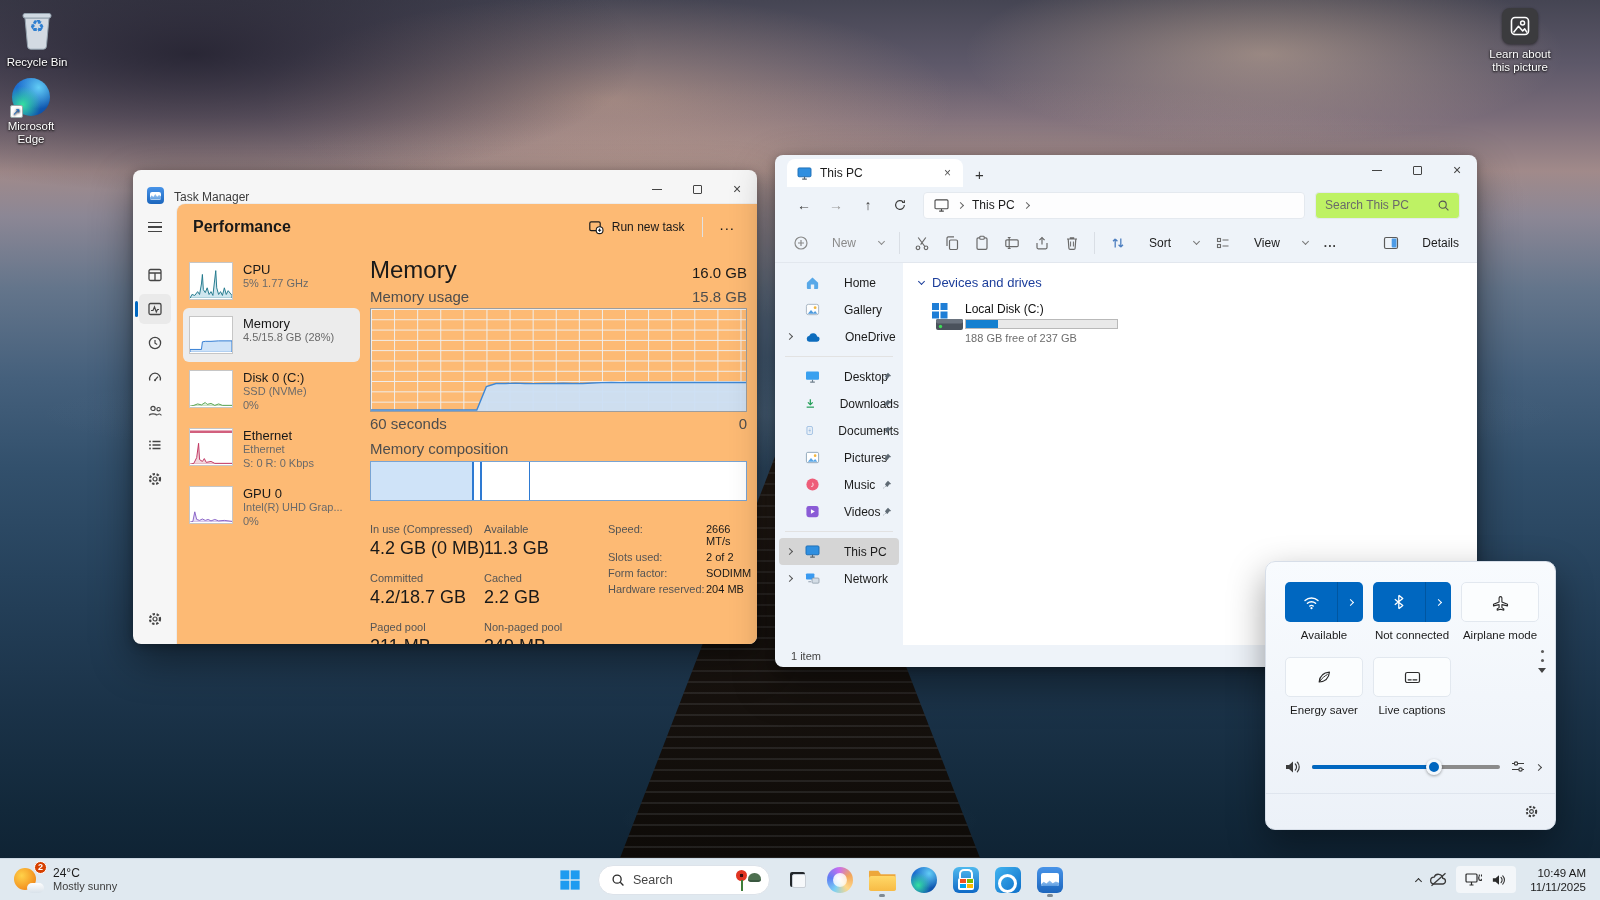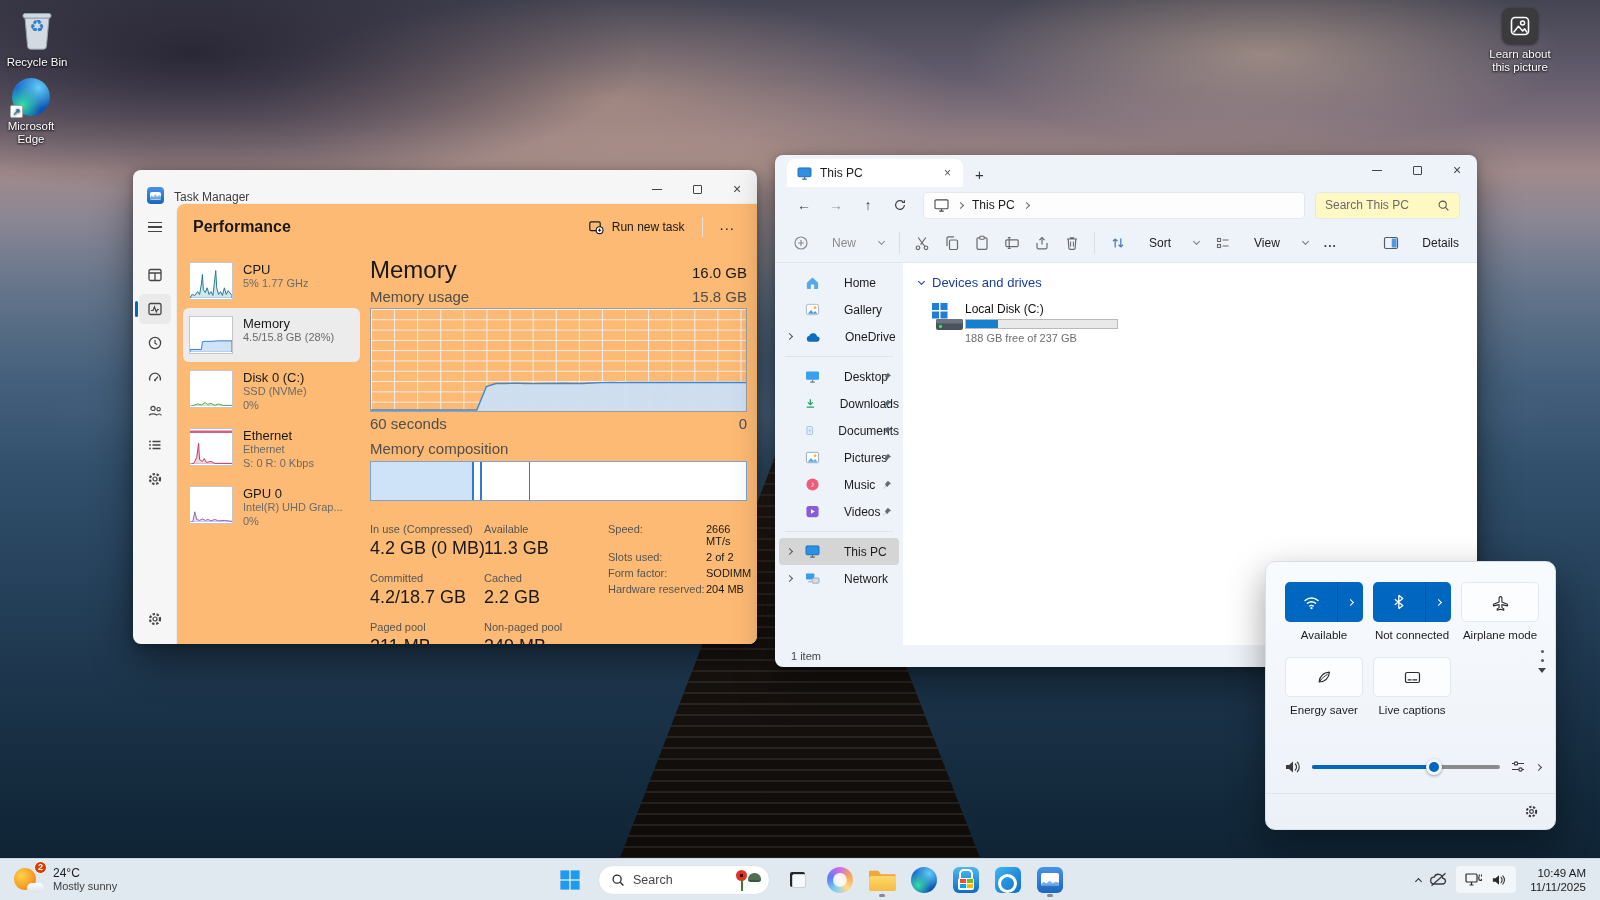--- a/index.html
+++ b/index.html
@@ -110,21 +110,21 @@
   .fx-tab { width:176px; height:28px; background:#fff; border-radius:8px 8px 0 0; display:flex; align-items:center; gap:8px; padding:0 8px 0 10px; }
   .fx-tab .tl { flex:1; font-size:12px; color:#1b1b1b; white-space:nowrap; overflow:hidden; }
   .fx-tab .tx { color:#555; font-size:12px; padding:0 4px; }
   .fx-plus { font-size:15px; color:#333; padding:0 12px 4px; }
   .fx-controls { position:absolute; right:0; top:0; }
   .fx-addr { height:36px; display:flex; align-items:center; gap:2px; padding:0 14px; }
   .nav-a { width:30px; height:28px; display:flex; align-items:center; justify-content:center; font-size:14px; color:#3d3d3d; border-radius:4px; }
   .nav-a.dis { color:#9a9a9a; }
   .addr-pill { width:382px; height:27px; background:#fdfdfe; border:1px solid #e4e9ef; border-radius:4px; display:flex; align-items:center; gap:9px; padding:0 10px; margin-left:6px; color:#333; }
   .addr-pill .seg { font-size:12px; color:#1b1b1b; }
-  .search-pill { width:145px; height:27px; background:#fef9c3; border:1px solid #e4e9ef; border-radius:4px; display:flex; align-items:center; justify-content:space-between; padding:0 9px; margin-left:8px; }
+  .search-pill { width:145px; height:27px; background:#bef264; border:1px solid #e4e9ef; border-radius:4px; display:flex; align-items:center; justify-content:space-between; padding:0 9px; margin-left:8px; }
   .search-pill .ph { font-size:12px; color:#6a6a6a; }
   .fx-toolbar { height:40px; display:flex; align-items:center; padding:0 10px; border-bottom:1px solid #e2e7ee; }
   .tb-btn { display:flex; align-items:center; gap:23px; padding:6px 8px; border-radius:4px; font-size:12px; color:#1b1b1b; }
   .tb-ico { width:30px; height:30px; display:flex; align-items:center; justify-content:center; border-radius:4px; }
   .tb-sep { width:1px; height:22px; background:#d9dee5; margin:0 7px; }
   .tb-spacer { flex:1; }
   .fx-body { display:flex; height:382px; }
   .fx-side { width:128px; flex:none; padding-top:6px; position:relative; }
   .side-item { height:27px; display:flex; align-items:center; gap:24px; padding-left:26px; position:relative; border-radius:4px; margin:0 4px; color:#1b1b1b; }
   .side-item .lb { font-size:12px; flex:1; white-space:nowrap; }

